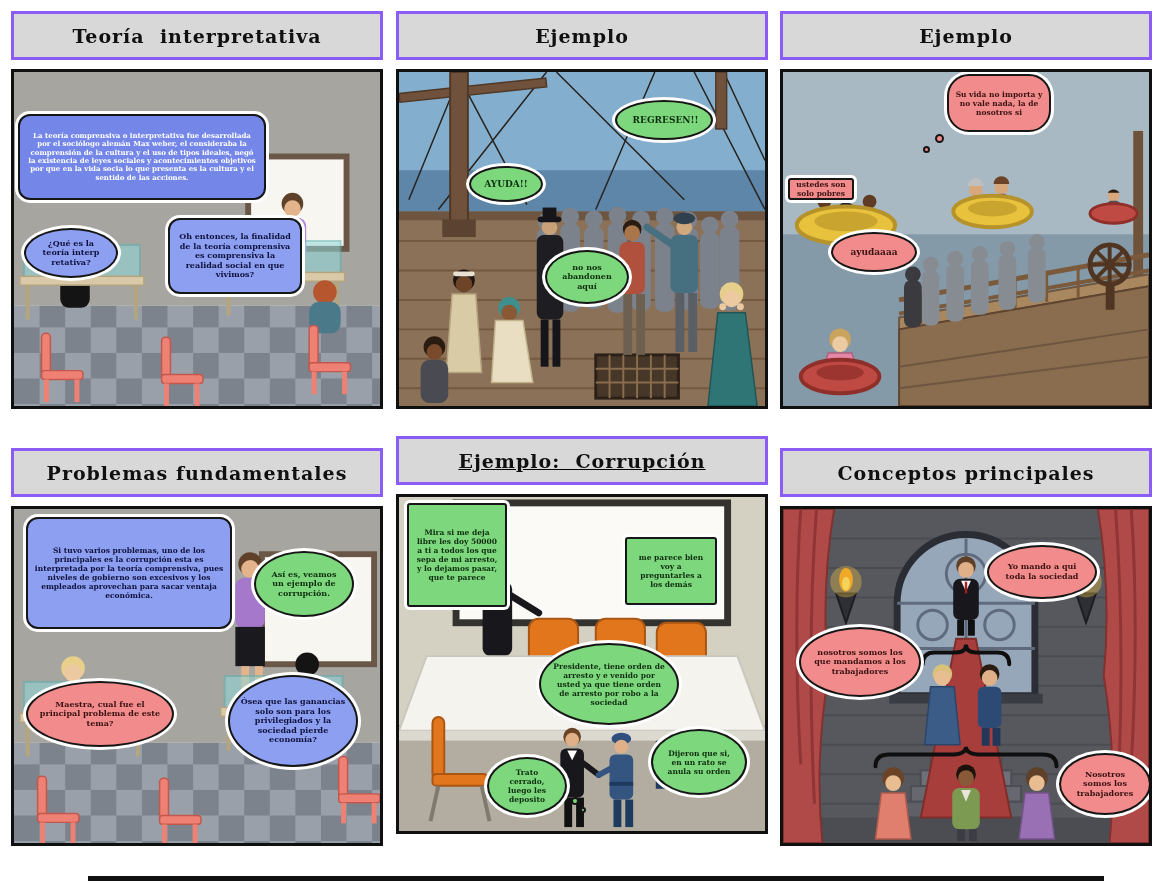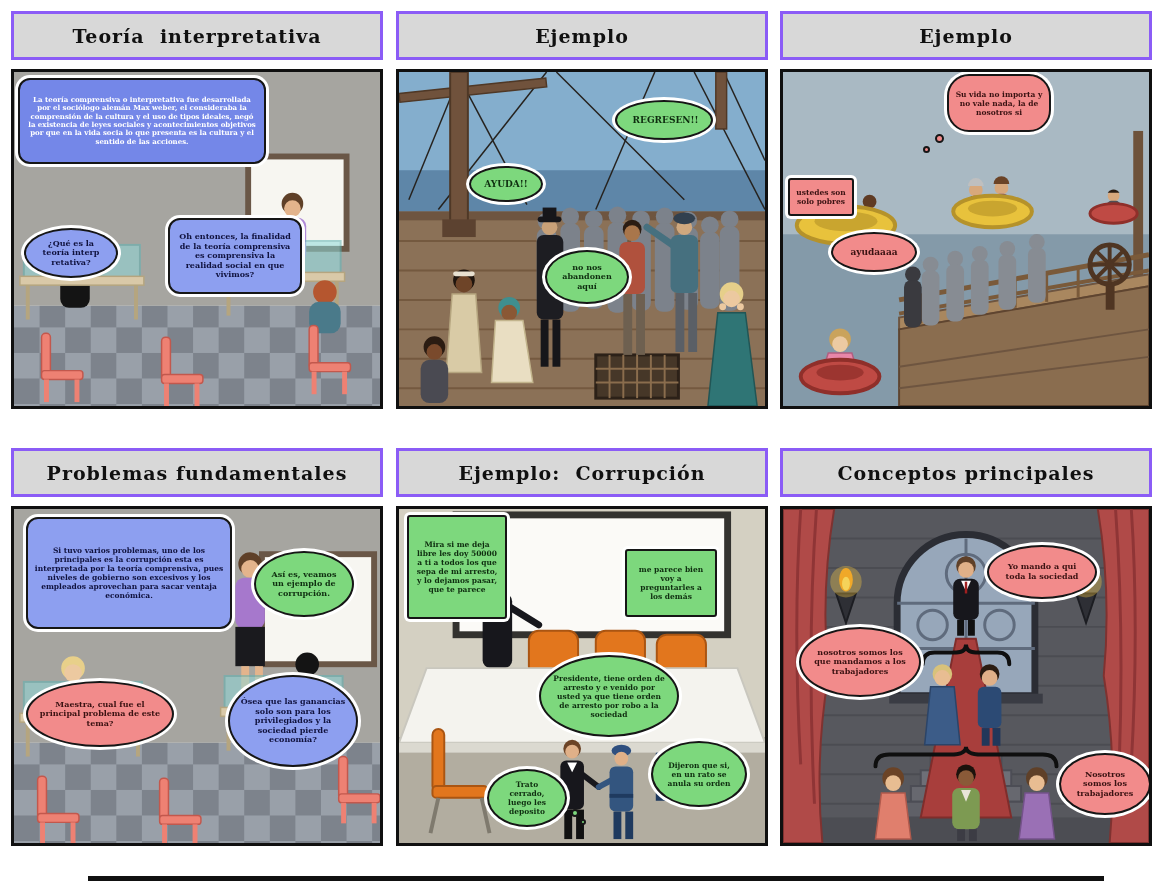--- a/index.html
+++ b/index.html
@@ -22,21 +22,21 @@
     box-shadow: 0 0 0 3px #ffffff; padding: 4px 6px;
     display: flex; align-items: center; justify-content: center;
     text-align: center; font-weight: bold; line-height: 1.2;
     overflow: hidden;
   }
   .bubble.round   { border-radius: 12px; }
   .bubble.thought { border-radius: 22px; }
   .bubble.ellipse { border-radius: 50%; padding: 7px 10px; }
   .bubble.rect    { border-radius: 3px; }
   .blue      { background: #8d9ff0; color: #10123e; }
-  .blue-deep { background: #7487e8; color: #ffffff; }
+  .blue-deep { background: #7487e8; color: #ffffff; margin-top: 36px; }
   .green     { background: #7dd87d; color: #0f2e10; }
   .pink      { background: #f28b8b; color: #3a1212; }
   .bubble::after { position: absolute; content: ""; border: 6px solid transparent; display: none; }
   .t-down::after, .t-down-l::after, .t-down-r::after { display: block; bottom: -11px; border-top: 10px solid #161616; border-bottom: 0; }
   .t-down::after   { left: calc(50% - 6px); }
   .t-down-l::after { left: 22%; }
   .t-down-r::after { left: 72%; }
   .t-right::after { display: block; right: -11px; top: calc(50% - 6px); border-left: 10px solid #161616; border-right: 0; }
   .t-left::after  { display: block; left: -11px;  top: calc(50% - 6px); border-right: 10px solid #161616; border-left: 0; }
   .t-up-l::after  { display: block; top: -11px; left: 22%; border-bottom: 10px solid #161616; border-top: 0; }
@@ -308,21 +308,21 @@
           <circle cx="58" cy="272" r="11" fill="#caa35c"></circle>
           <circle cx="58" cy="277" r="8" fill="#eccaa2"></circle>
           <path d="M46 286 L70 286 L78 312 L38 312 Z" fill="#e886a8" stroke="#b05f80" stroke-width="1.5"></path>
           <ellipse cx="58" cy="310" rx="40" ry="17" fill="#bf4a44" stroke="#8f2f2a" stroke-width="4"></ellipse>
           <ellipse cx="58" cy="306" rx="24" ry="8" fill="#9c3530"></ellipse>
         </g>
       </svg>
       <div class="bubble thought pink" style="left:164px; top:2px; width:104px; height:58px; font-size:7.5px;">Su vida no importa y no vale nada, la de nosotros si</div>
       <div class="dot pink" style="left:152px; top:62px; width:9px; height:9px;"></div>
       <div class="dot pink" style="left:140px; top:74px; width:7px; height:7px;"></div>
-      <div class="bubble rect pink" style="left:5px; top:106px; width:66px; height:38px; font-size:7.5px;">ustedes son solo  pobres</div>
+      <div class="bubble rect pink" style="left:5px; top:106px; width:66px; height:22px; font-size:7.5px;">ustedes son solo  pobres</div>
       <div class="bubble ellipse pink" style="left:48px; top:160px; width:86px; height:40px; font-size:9px;">ayudaaaa</div>
     </div>
   </section>
 
   <section class="panel-group" style="left:11px; top:448px;">
     <header class="panel-title">Problemas fundamentales</header>
     <div class="panel-content">
       <svg viewBox="0 0 372 340" preserveAspectRatio="none">
         <defs>
           <pattern id="chkB" width="52" height="52" patternUnits="userSpaceOnUse">
@@ -385,21 +385,21 @@
           <line x1="60" y1="313" x2="60" y2="334" stroke="#ee8173" stroke-width="5"></line>
         </g>
       </svg>
       <div class="bubble round blue t-down-r" style="left:12px; top:8px; width:206px; height:112px; font-size:7.5px;">Si tuvo varios problemas, uno de los principales es la corrupción esta es interpretada por la teoría comprensiva, pues niveles de gobierno son excesivos y los empleados aprovechan para sacar ventaja económica.</div>
       <div class="bubble ellipse green t-down-l" style="left:240px; top:42px; width:100px; height:66px; font-size:8px;">Así es, veamos un ejemplo de corrupción.</div>
       <div class="bubble ellipse pink t-up-l" style="left:12px; top:172px; width:148px; height:66px; font-size:8px;">Maestra, cual fue el principal problema de este tema?</div>
       <div class="bubble ellipse blue t-up-r" style="left:214px; top:166px; width:130px; height:92px; font-size:8px;">Ósea que las ganancias solo son para los privilegiados y la sociedad pierde economía?</div>
     </div>
   </section>
 
-  <section class="panel-group" style="left:396px; top:448px;">
+  <section class="panel-group" style="left:396px; top:436px;text-decoration:underline;">
     <header class="panel-title">Ejemplo:  Corrupción</header>
     <div class="panel-content">
       <svg viewBox="0 0 372 340" preserveAspectRatio="none">
         <rect width="372" height="232" fill="#d4d0c2"></rect>
         <rect y="232" width="372" height="108" fill="#b2ada0"></rect>
         <rect x="58" y="6" width="276" height="122" fill="#fbfaf7" stroke="#33322f" stroke-width="7"></rect>
         <g fill="#e2761d" stroke="#aa5512" stroke-width="2">
           <rect x="132" y="124" width="50" height="46" rx="10"></rect>
           <rect x="200" y="124" width="50" height="46" rx="10"></rect>
           <rect x="262" y="128" width="50" height="46" rx="10"></rect>

